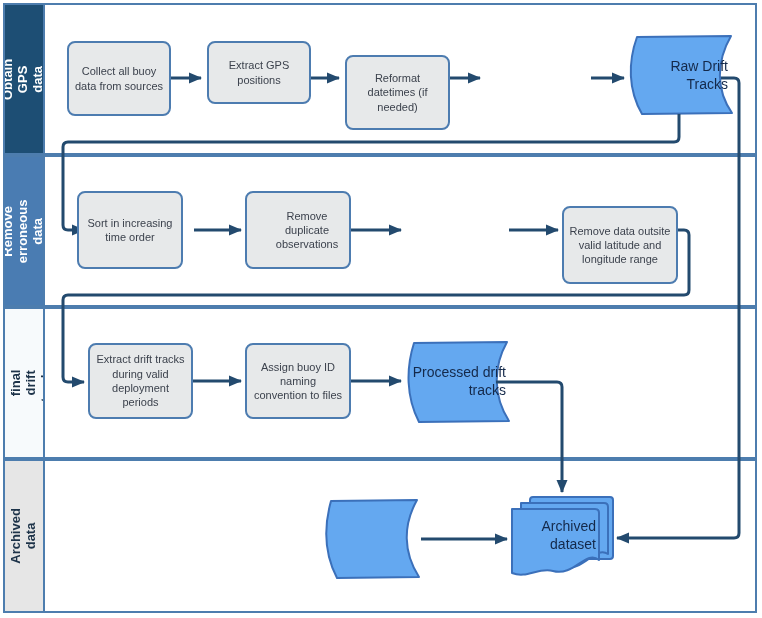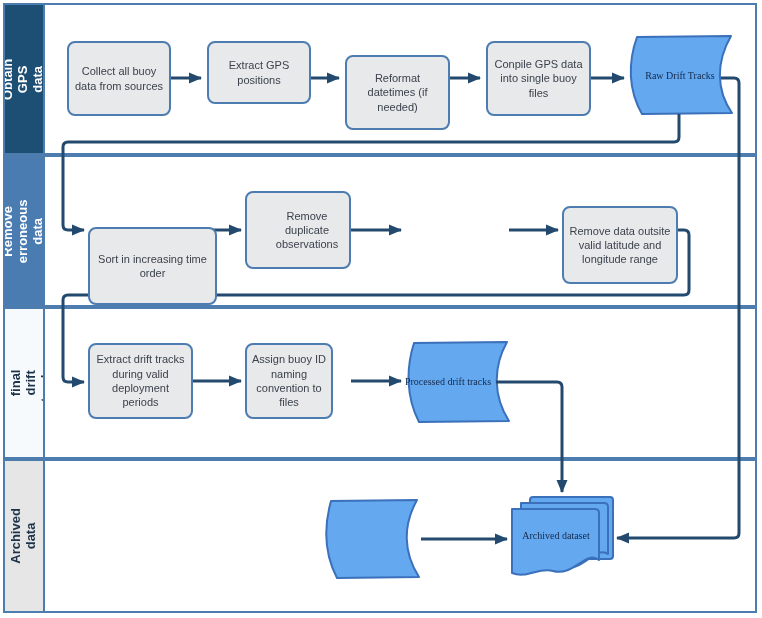--- a/index.html
+++ b/index.html
@@ -15,22 +15,22 @@
   .hdr-dark{background:#1d4e74;} .hdr-dark .vtext{color:#ffffff;}
   .hdr-mid{background:#4a7cb2;}  .hdr-mid .vtext{color:#ffffff;}
   .hdr-pale{background:#f7fafc;} .hdr-pale .vtext{color:#1d3349;}
   .hdr-gray{background:#e6e6e6;} .hdr-gray .vtext{color:#1d3349;}
   #overlay{position:absolute;left:0;top:0;z-index:5;}
   .pbox{position:absolute;z-index:10;background:#e7e9ea;border:2px solid #4d7cb0;
         border-radius:8px;box-sizing:border-box;display:flex;align-items:center;
         justify-content:center;text-align:center;color:#3c424d;font-size:11px;
         line-height:1.3;padding:3px 5px;}
   .slabel{position:absolute;z-index:10;display:flex;align-items:center;
-        justify-content:center;text-align:left;color:#14294a;font-size:10px;
-        line-height:1.3;background:transparent;pointer-events:none;font-family:Liberation Serif, serif;}
+        justify-content:center;text-align:right;color:#14294a;font-size:14px;
+        line-height:1.3;background:transparent;pointer-events:none;}
 </style>
 </head>
 <body>
 
 <div id="stage">
 
   <div class="lane" style="top:3px;height:152px;">
     <div class="lane-header hdr-dark">
       <span class="vtext">Obtain GPS data</span>
     </div>
@@ -88,26 +88,25 @@
       <path d="M 193,381 L 241,381" marker-end="url(#arr)"></path>
       <path d="M 351,381 L 401,381" marker-end="url(#arr)"></path>
       <path d="M 496,382 L 557,382 Q 562,382 562,387 L 562,492" marker-end="url(#arr)"></path>
       <path d="M 421,539 L 507,539" marker-end="url(#arr)"></path>
     </g>
   </svg>
 
   <div class="pbox" style="left:67px;top:41px;width:104px;height:75px;">Collect all buoy data from sources</div>
   <div class="pbox" style="left:207px;top:41px;width:104px;height:63px;">Extract GPS positions</div>
   <div class="pbox" style="left:345px;top:55px;width:105px;height:75px;">Reformat datetimes (if needed)</div>
-  <div class="pbox" style="left:486px;top:41px;width:105px;height:75px;">Conpile GPS data into single buoy files</div>
 
-  <div class="pbox" style="left:88px;top:191px;width:129px;height:78px;margin-top:36px;">Sort in increasing time order</div>
+  <div class="pbox" style="left:77px;top:191px;width:106px;height:78px;">Sort in increasing time order</div>
   <div class="pbox" style="left:245px;top:191px;width:106px;height:78px;padding-left:23px;">Remove duplicate observations</div>
   <div class="pbox" style="left:562px;top:206px;width:116px;height:78px;">Remove data outsite valid latitude and longitude range</div>
 
   <div class="pbox" style="left:88px;top:343px;width:105px;height:76px;">Extract drift tracks during valid deployment periods</div>
-  <div class="pbox" style="left:245px;top:343px;width:88px;height:76px;">Assign buoy ID naming convention to files</div>
+  <div class="pbox" style="left:245px;top:343px;width:106px;height:76px;">Assign buoy ID naming convention to files</div>
 
   <div class="slabel" style="left:632px;top:38px;width:96px;height:74px;">Raw Drift Tracks</div>
-  <div class="slabel" style="left:401px;top:344px;width:94px;height:74px;">Processed drift tracks</div>
+  <div class="slabel" style="left:412px;top:344px;width:94px;height:74px;">Processed drift tracks</div>
   <div class="slabel" style="left:516px;top:506px;width:80px;height:58px;">Archived dataset</div>
 
 </div>
 
 </body></html>

